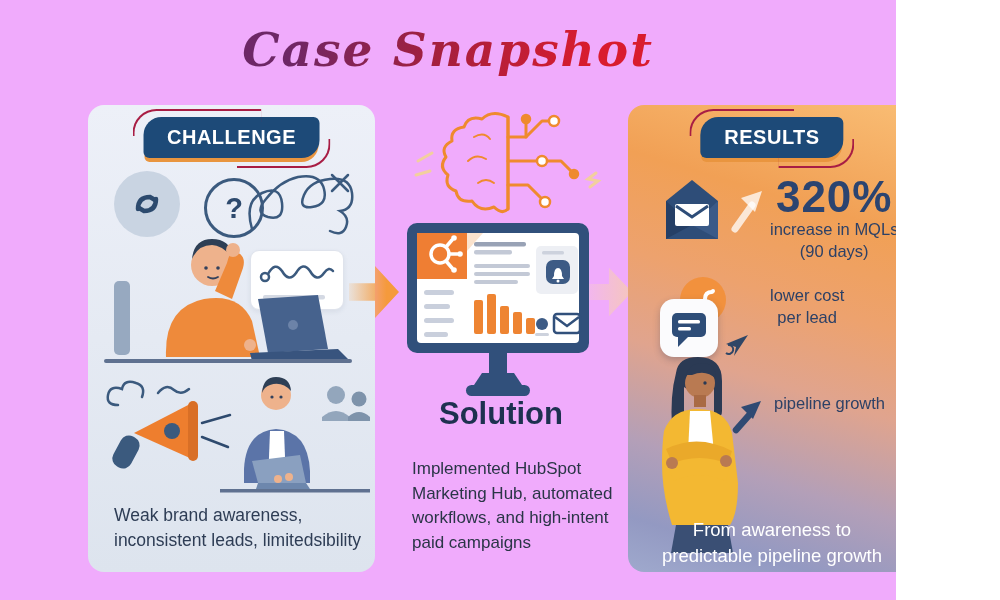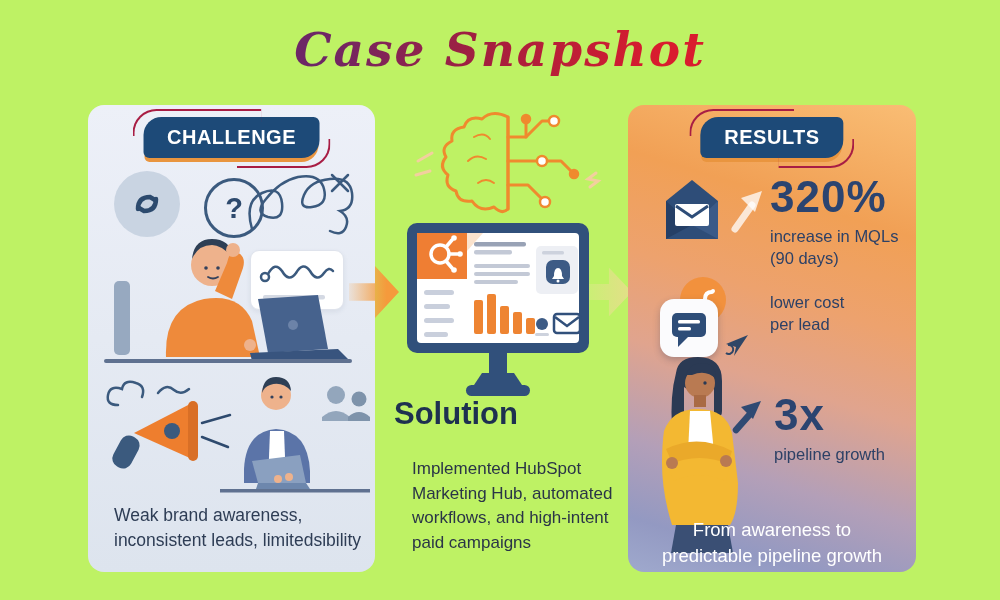--- a/index.html
+++ b/index.html
@@ -1,16 +1,16 @@
 <!DOCTYPE html>
 <html><head>
 <meta charset="utf-8">
 <style>
   html,body{margin:0;padding:0;background:#fff;}
-  .canvas{position:relative;width:1000px;height:600px;background:#bef264;overflow:hidden;
+  .canvas{position:relative;width:896px;height:600px;background:#f0abfc;overflow:hidden;
     font-family:"Liberation Sans",sans-serif;}
   .abs{position:absolute;}
 
   
   .title{position:absolute;left:0;top:22px;width:100%;text-align:center;margin:0;
     font-family:"DejaVu Serif",serif;font-style:italic;font-weight:bold;font-size:47px;letter-spacing:2px;
     color:#b01e3e;background:linear-gradient(90deg,#6d2766 32%,#a2203f 48%,#d91c2e 66%);
     -webkit-background-clip:text;background-clip:text;-webkit-text-fill-color:transparent;}
 
   
@@ -43,38 +43,38 @@
   .caption span{display:block;white-space:nowrap;}
 
   
   .brain-ill{left:412px;top:103px;width:192px;height:130px;}
   .flow-arrow{clip-path:polygon(0% 36%,52% 36%,52% 8%,100% 50%,52% 92%,52% 64%,0% 64%);}
   .arrow-1{left:349px;top:261px;width:50px;height:62px;
     background:linear-gradient(90deg,rgba(247,186,119,.2),#f59a3c 75%);}
   .arrow-2{left:584px;top:263px;width:48px;height:58px;opacity:.65;
     background:linear-gradient(90deg,rgba(252,232,196,.25),#f8d49c);}
   .monitor-ill{left:404px;top:220px;width:188px;height:178px;}
-  .solution-heading{left:394px;top:396px;width:214px;margin:0;
+  .solution-heading{left:394px;top:396px;width:214px;margin:0;text-align:center;
     font-size:31px;font-weight:700;color:#1e3150;}
   .solution-desc{left:395px;top:440px;margin:17px;font-size:17px;color:#2a3547;line-height:1.45;}
   .solution-desc span{display:block;white-space:nowrap;}
 
   
   .envelope-ill{left:34px;top:70px;width:60px;height:70px;}
   .arrow-light{left:100px;top:82px;width:40px;height:46px;}
   .spark-icon{left:52px;top:172px;width:46px;height:46px;}
   .chat-card{left:32px;top:194px;width:58px;height:58px;background:#fbfbfd;border-radius:14px;
     box-shadow:0 3px 7px rgba(50,60,90,.3);}
   .cursor-icon{left:94px;top:224px;width:28px;height:28px;}
   .woman-ill{left:8px;top:248px;width:126px;height:200px;}
   .arrow-navy{left:102px;top:292px;width:36px;height:38px;}
-  .stat{position:absolute;left:142px;}
+  .stat{position:absolute;left:142px;text-align:center;}
   .stat-1{top:70px;} .stat-2{top:180px;} .stat-3{top:288px;left:146px;}
   .stat-value{font-size:44px;font-weight:700;color:#2b4470;letter-spacing:1px;line-height:1;}
-  .stat-label{font-size:16.5px;color:#2d4166;line-height:1.32;margin-top:7px;}
+  .stat-label{font-size:16.5px;color:#2d4166;line-height:1.32;}
   .stat-label span{display:block;white-space:nowrap;}
   .footer-text{left:0;right:0;top:404px;margin:8px;text-align:center;color:#ffffff;
     font-size:18.5px;line-height:1.38;}
   .footer-text span{display:block;white-space:nowrap;}
 </style>
 </head>
 <body>
 
 <div class="canvas">
 
@@ -323,21 +323,20 @@
       <path d="M40 172 L92 172 L97 200 L35 200 Z" fill="#3a4f74"></path>
       <circle cx="69" cy="30" r="1.7" fill="#2b3a54"></circle>
     </svg>
 
     <svg class="abs arrow-navy" viewBox="0 0 36 38">
       <path d="M6 33 L21 16" stroke="#2f4a73" stroke-width="6.5" stroke-linecap="round"></path>
       <polygon points="31,4 11,10 23,22" fill="#2f4a73"></polygon>
     </svg>
 
     <div class="stat stat-3">
-      <div class="stat-value">3x</div>
       <div class="stat-label">
         <span>pipeline growth</span>
       </div>
     </div>
 
     <p class="abs footer-text">
       <span>From awareness to</span>
       <span>predictable pipeline growth</span>
     </p>
   </section>

